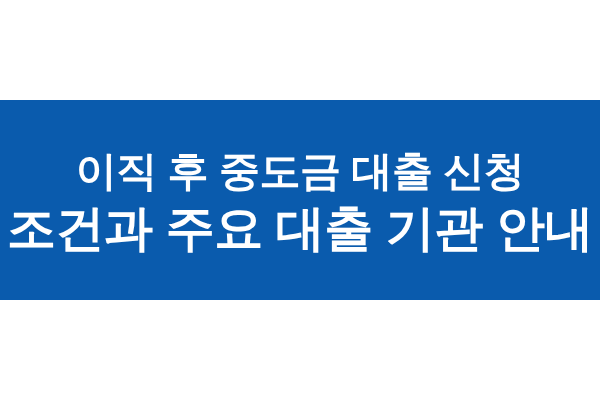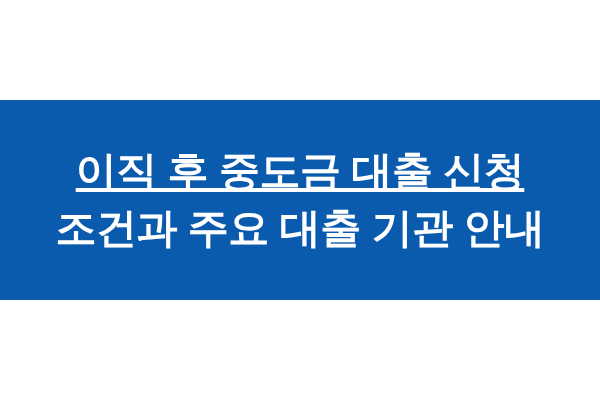--- a/index.html
+++ b/index.html
@@ -54,25 +54,24 @@
     white-space: nowrap;
   }
 
   .banner-title-line {
     display: block;
     white-space: nowrap;
   }
 
   .banner-title-line-1 {
     font-size: 41px;
-    text-decoration: underline;
   }
 
   .banner-title-line-2 {
-    font-size: 41px;
+    font-size: 49px;
   }
 </style>
 </head>
 <body>
 
 <div class="banner-canvas" style="background: rgb(255, 255, 255);">
 
   <div class="banner-band" style="background: rgb(10, 91, 173);">
 
     <h1 class="banner-title" style="color: rgb(255, 255, 255);">

